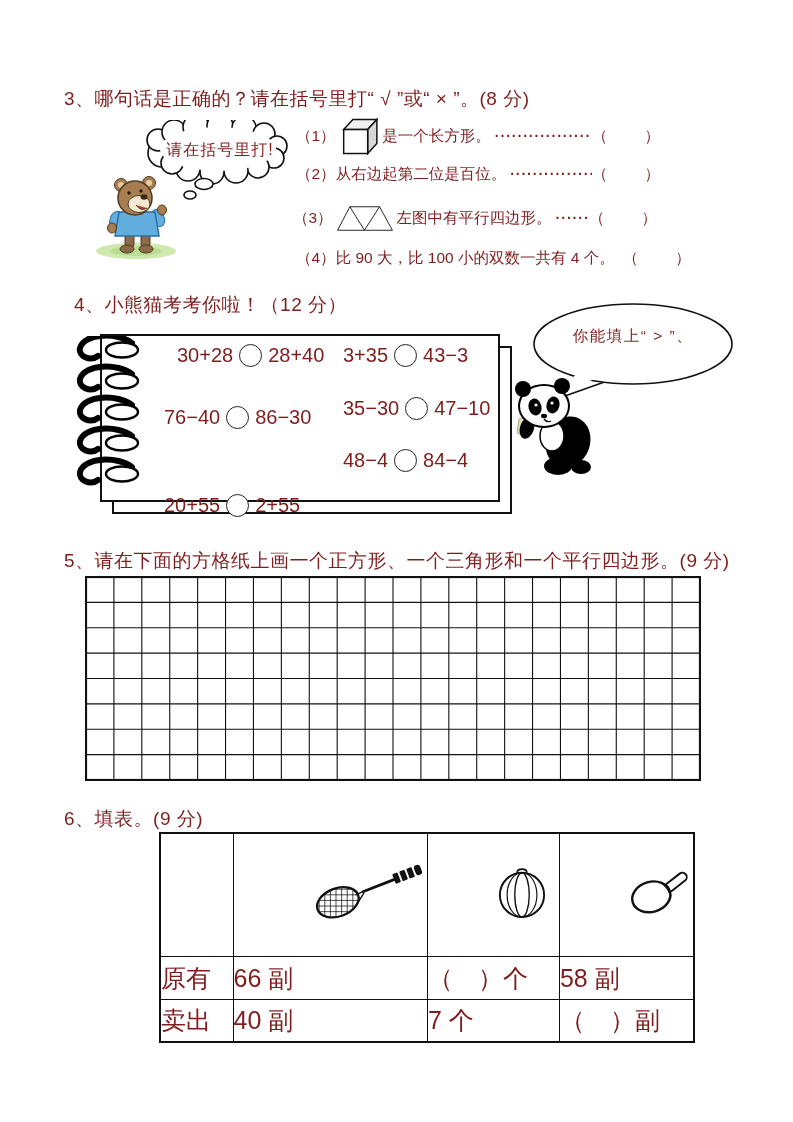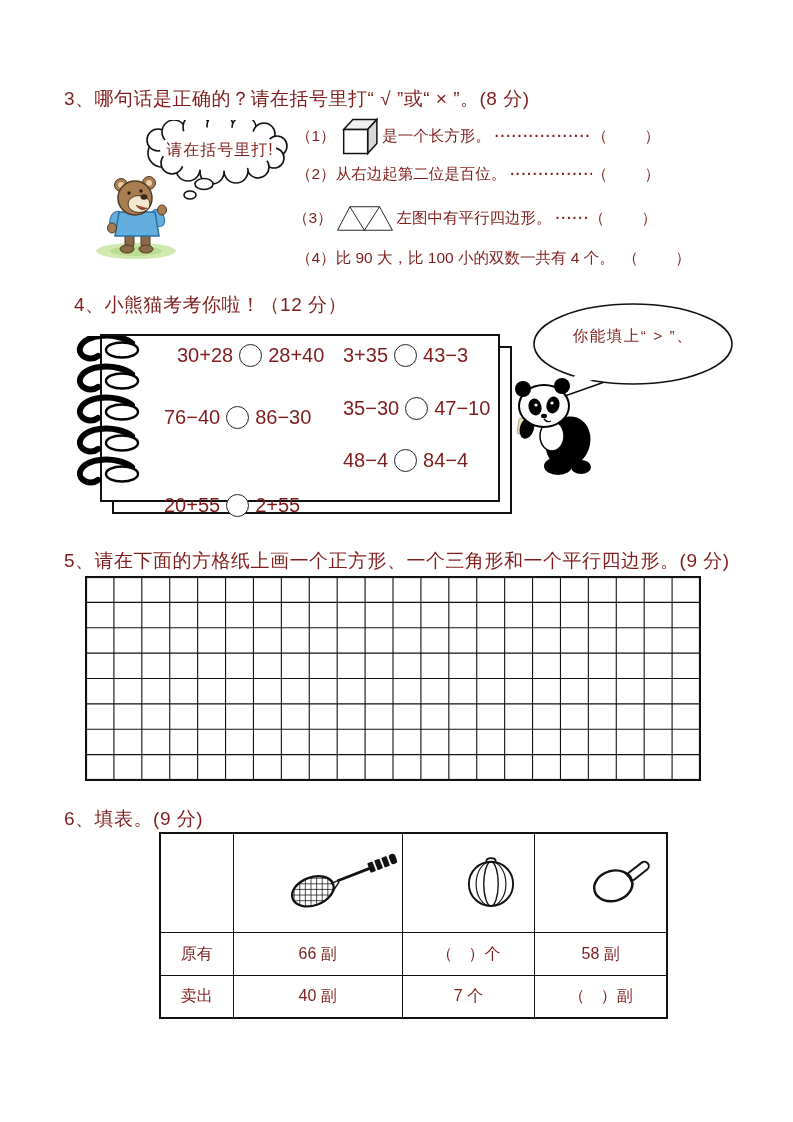--- a/index.html
+++ b/index.html
@@ -19,21 +19,21 @@
 
   
   .nb-back{border:2px solid #111;background:#fff;}
   .nb-page{border:2px solid #111;background:#fff;}
   .nb-cell{position:absolute;display:flex;align-items:center;font-size:20px;white-space:nowrap;}
   .cmp-circle{display:inline-block;width:21px;height:21px;border:1.6px solid #222;border-radius:50%;margin:0 6px;background:#fff;}
   .bubble-text{position:absolute;width:200px;text-align:center;font-size:15.5px;letter-spacing:1.5px;white-space:nowrap;}
 
   
   table.fill{border-collapse:collapse;table-layout:fixed;border:2.5px solid #111;background:#fff;}
-  table.fill td{border:1.5px solid #111;text-align:center;vertical-align:middle;font-size:16px;white-space:pre;padding:0;}
+  table.fill td{border:1.5px solid #111;text-align:left;vertical-align:middle;font-size:25px;white-space:pre;padding:0;}
 </style>
 </head>
 <body>
 
 <div class="page">
 
   <div class="abs title" style="left:64px;top:86px;">3、哪句话是正确的？请在括号里打“ √ ”或“ × ”。(8 分)</div>
 
   <svg class="abs" style="left:138px;top:120px;" width="164" height="84" viewBox="0 0 164 84">
     <g stroke="#111" stroke-width="1.6" fill="#fff">

